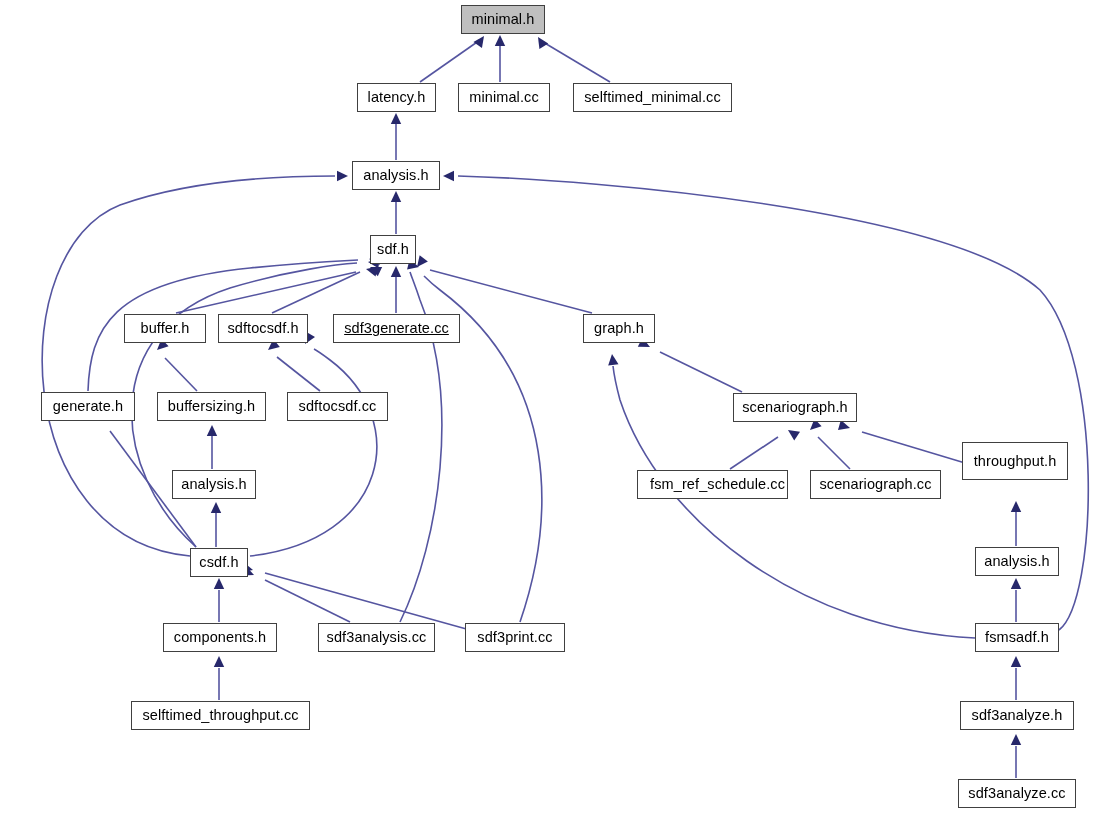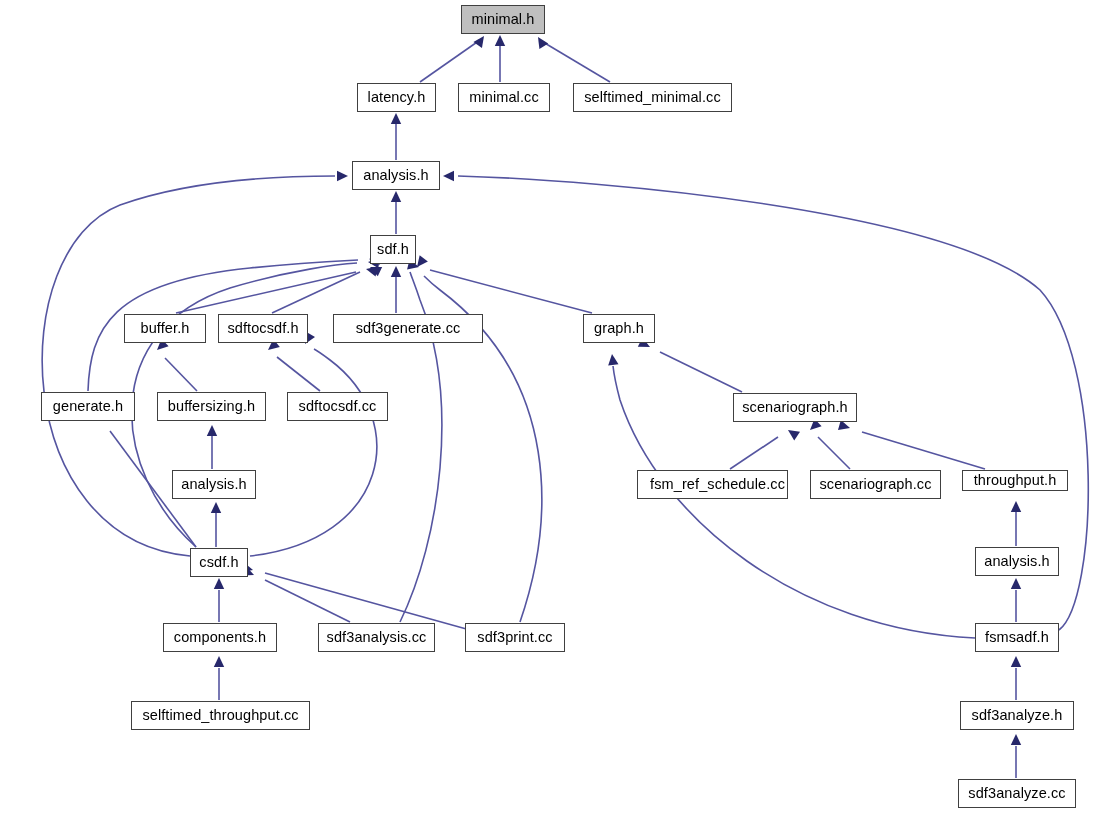--- a/index.html
+++ b/index.html
@@ -207,21 +207,21 @@
       </div>
       <div class="node" style="left: 370px; top: 235px; width: 46px; height: 29px;">
         <span class="node-label">sdf.h</span>
       </div>
       <div class="node" style="left: 124px; top: 314px; width: 82px; height: 29px;">
         <span class="node-label">buffer.h</span>
       </div>
       <div class="node" style="left: 218px; top: 314px; width: 90px; height: 29px;">
         <span class="node-label">sdftocsdf.h</span>
       </div>
-      <div class="node" style="left: 333px; top: 314px; width: 150px; height: 29px;">
+      <div class="node" style="left: 333px; top: 314px; width: 127px; height: 29px; text-decoration: underline;">
         <span class="node-label">sdf3generate.cc</span>
       </div>
       <div class="node" style="left: 583px; top: 314px; width: 72px; height: 29px;">
         <span class="node-label">graph.h</span>
       </div>
       <div class="node" style="left: 41px; top: 392px; width: 94px; height: 29px;">
         <span class="node-label">generate.h</span>
       </div>
       <div class="node" style="left: 157px; top: 392px; width: 109px; height: 29px;">
         <span class="node-label">buffersizing.h</span>
@@ -234,21 +234,21 @@
       </div>
       <div class="node" style="left: 172px; top: 470px; width: 84px; height: 29px;">
         <span class="node-label">analysis.h</span>
       </div>
       <div class="node" style="left: 637px; top: 470px; width: 151px; height: 29px; justify-content: flex-end;">
         <span class="node-label">fsm_ref_schedule.cc</span>
       </div>
       <div class="node" style="left: 810px; top: 470px; width: 131px; height: 29px;">
         <span class="node-label">scenariograph.cc</span>
       </div>
-      <div class="node" style="left: 962px; top: 470px; width: 106px; height: 21px;">
+      <div class="node" style="left: 962px; top: 442px; width: 106px; height: 38px;">
         <span class="node-label">throughput.h</span>
       </div>
       <div class="node" style="left: 190px; top: 548px; width: 58px; height: 29px;">
         <span class="node-label">csdf.h</span>
       </div>
       <div class="node" style="left: 975px; top: 547px; width: 84px; height: 29px;">
         <span class="node-label">analysis.h</span>
       </div>
       <div class="node" style="left: 163px; top: 623px; width: 114px; height: 29px;">
         <span class="node-label">components.h</span>

